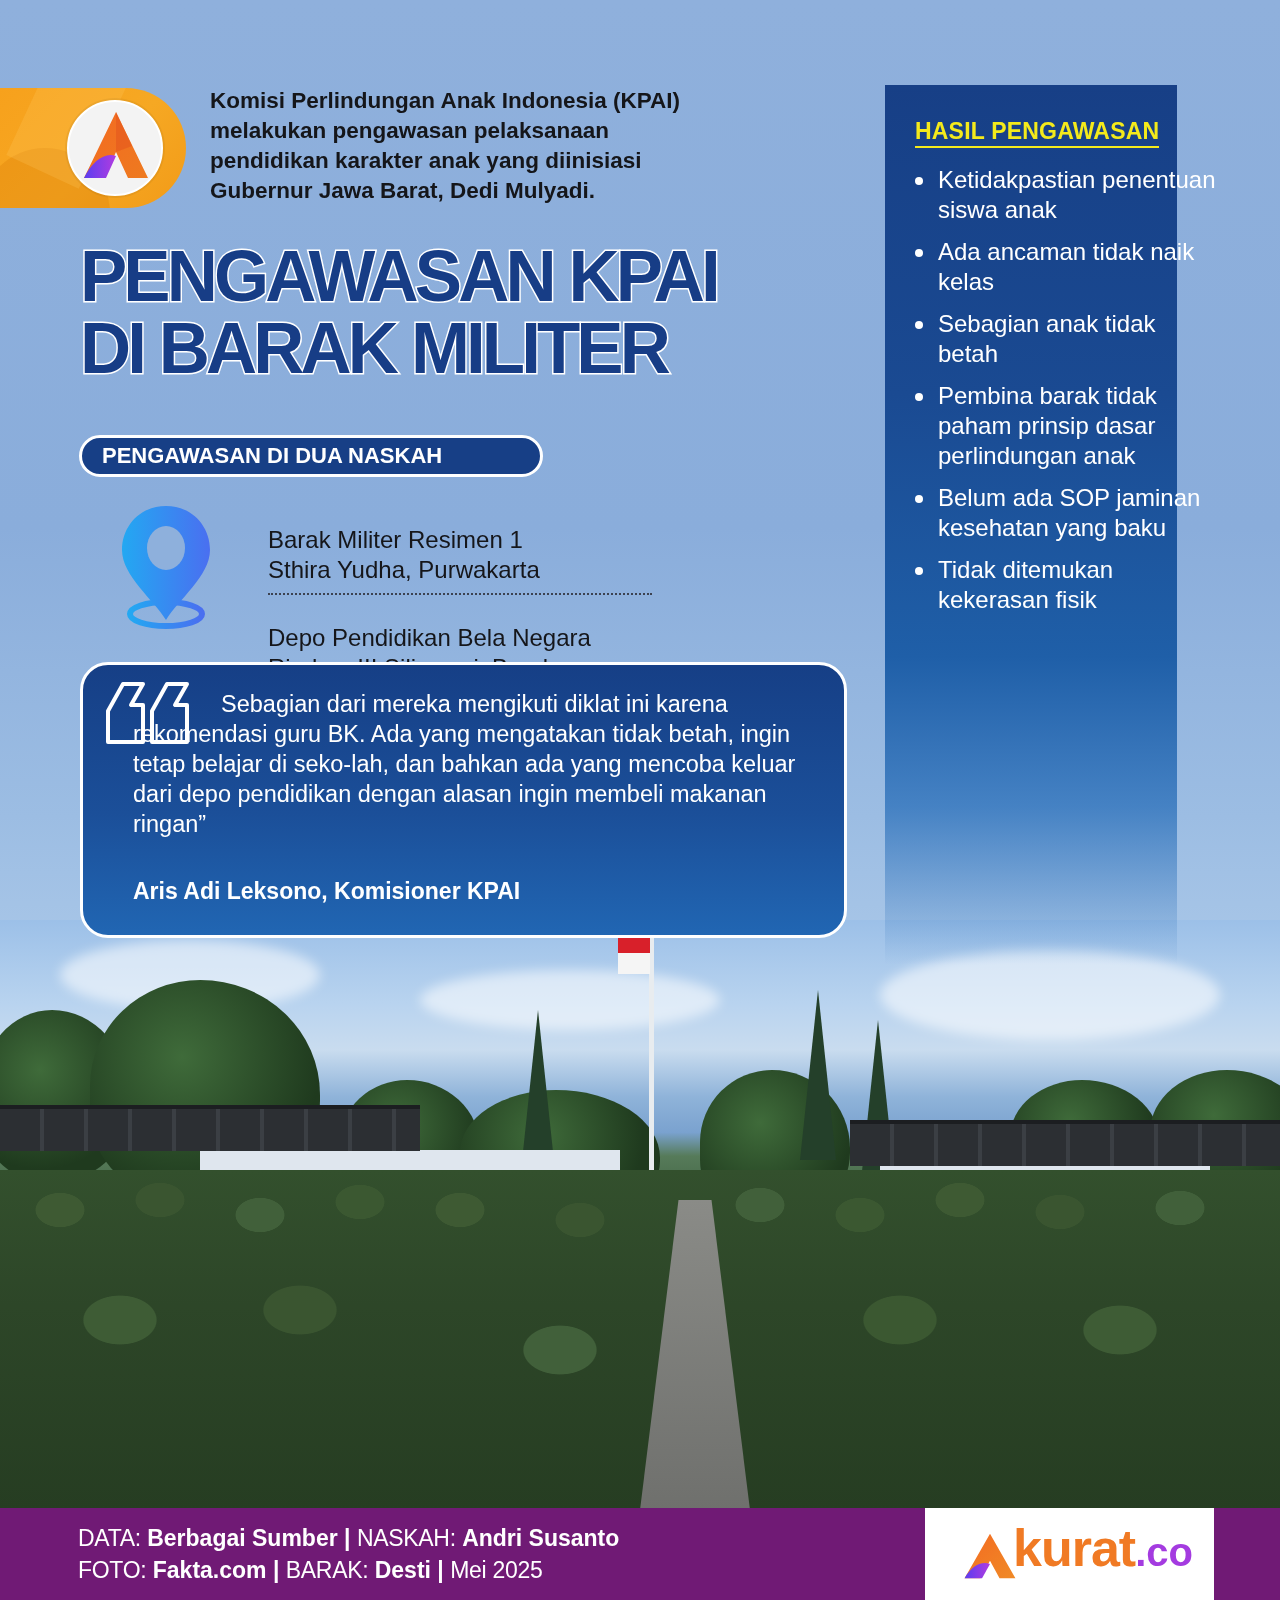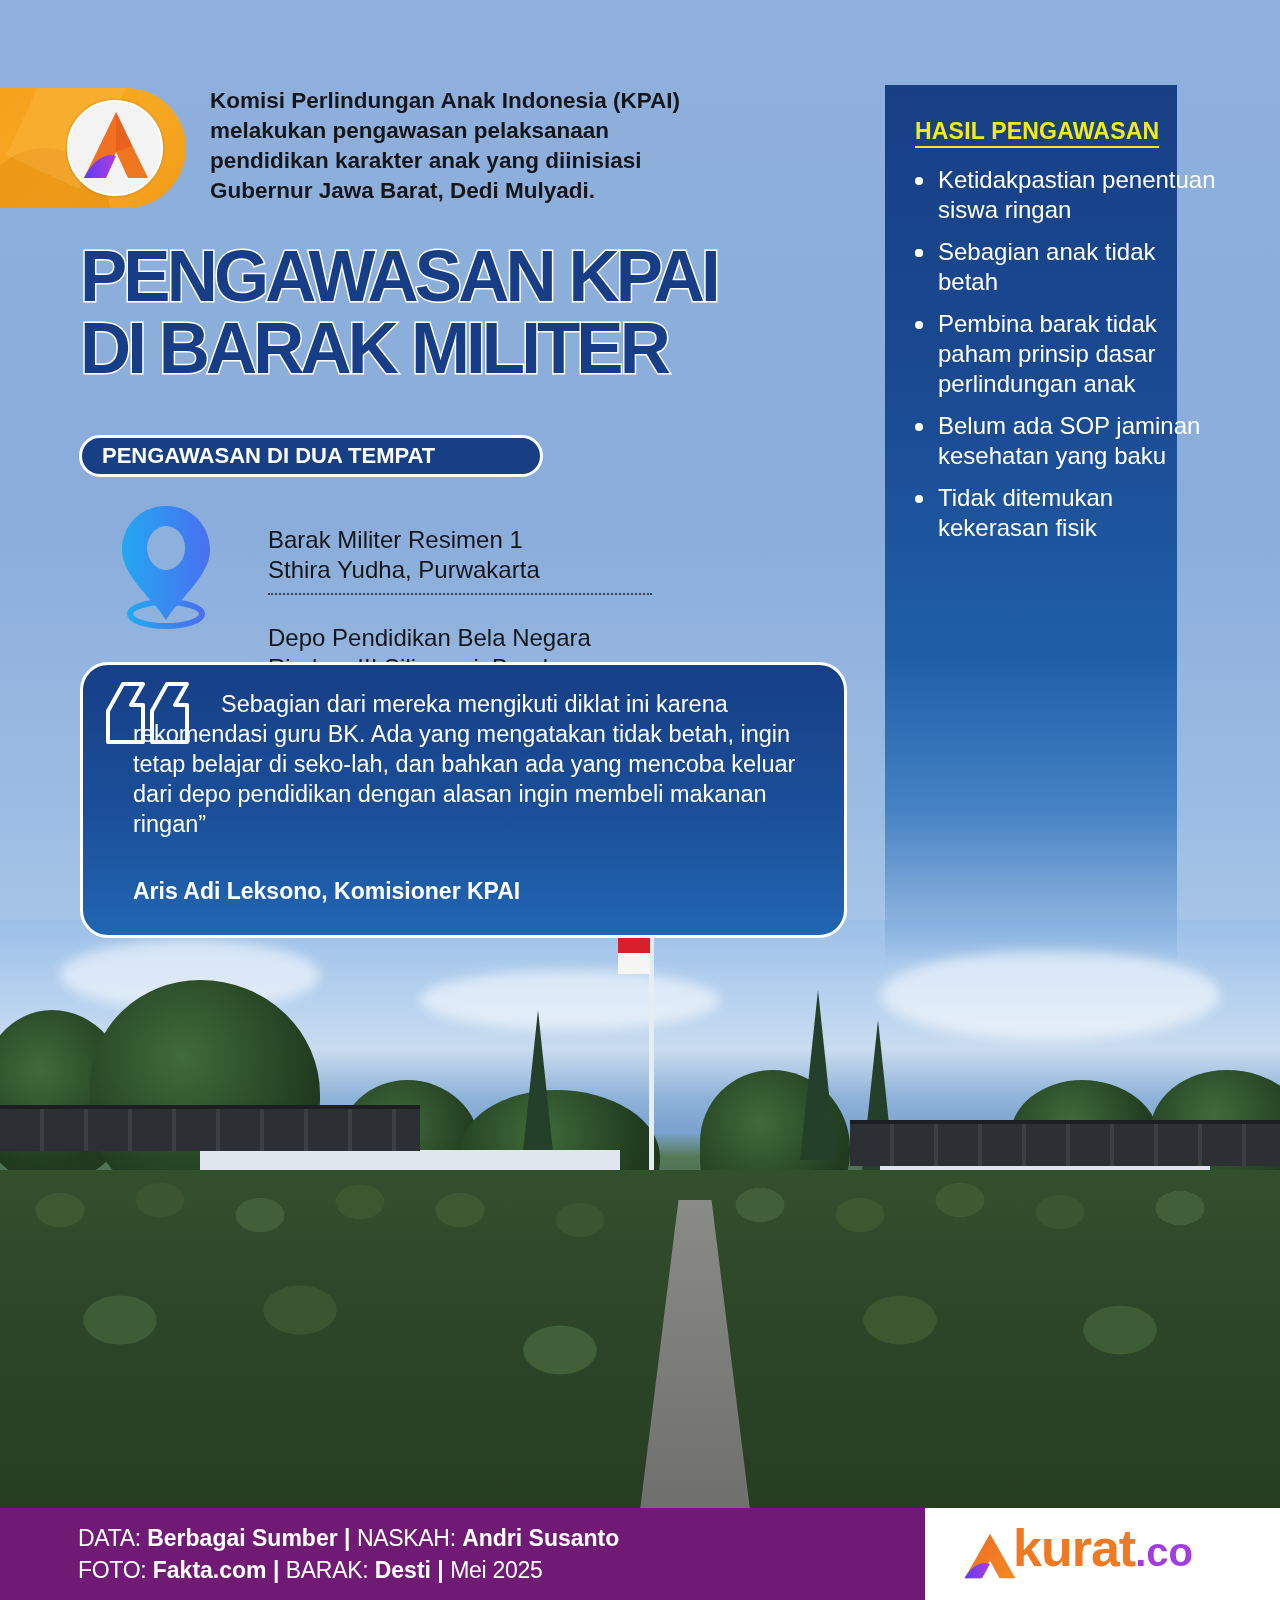--- a/index.html
+++ b/index.html
@@ -115,21 +115,21 @@
   .quote-text { position: absolute; left: 50px; top: 24px; width: 690px; font-size: 23.5px; line-height: 30px; text-indent: 88px; }
   .quote-author { position: absolute; left: 50px; top: 213px; font-weight: 700; font-size: 23px; text-align: right; }
 
   .footer {
     position: absolute; left: 0; top: 1508px; width: 1280px; height: 92px; background: #701a75;
   }
   .credits { position: absolute; left: 78px; top: 14px; color: #ffffff; font-size: 23px; line-height: 32px; }
   .credits b { font-weight: 700; }
   .credits .lbl { font-weight: 400; letter-spacing: -0.3px; }
   .brand-box {
-    position: absolute; left: 925px; top: 0; width: 355px; height: 92px; background: #ffffff;
+    position: absolute; left: 925px; top: 0; width: 289px; height: 92px; background: #ffffff;
   }
   .brand-box svg { position: absolute; left: 38px; top: 24px; }
   .brand-text { position: absolute; left: 88px; top: 10px; font-weight: 700; font-size: 52px; color: #f07a24; letter-spacing: -1px; }
   .brand-tld { color: #a43be0; font-size: 40px; letter-spacing: 0; }
 </style>
 </head>
 <body>
 
 <div class="bg-top"></div>
 
@@ -187,21 +187,21 @@
   <div>melakukan pengawasan pelaksanaan</div>
   <div>pendidikan karakter anak yang diinisiasi</div>
   <div>Gubernur Jawa Barat, Dedi Mulyadi.</div>
 </div>
 
 <div class="headline">
   <div>PENGAWASAN KPAI</div>
   <div>DI BARAK MILITER</div>
 </div>
 
-<div class="section-pill">PENGAWASAN DI DUA TEMPAT</div>
+<div class="section-pill">PENGAWASAN DI DUA NASKAH</div>
 
 <svg class="pin" width="112" height="130" viewBox="0 0 112 130">
   <defs>
     <linearGradient id="pinG" x1="0" y1="0" x2="1" y2="0">
       <stop offset="0" stop-color="#23a8f2"></stop>
       <stop offset="1" stop-color="#4a6ff0"></stop>
     </linearGradient>
   </defs>
   <ellipse cx="56" cy="112" rx="36" ry="12" fill="none" stroke="url(#pinG)" stroke-width="6"></ellipse>
   <path d="M56,4 C30,4 12,24 12,48 C12,74 44,98 56,118 C68,98 100,74 100,48 C100,24 82,4 56,4 Z" fill="url(#pinG)"></path>
@@ -225,22 +225,22 @@
     <path d="M3,61 L3,30 L18,3 L38,3 L26,24 L38,24 L38,61 Z" fill="none" stroke="#ffffff" stroke-width="4" stroke-linejoin="round"></path>
     <path d="M47,61 L47,30 L62,3 L82,3 L70,24 L82,24 L82,61 Z" fill="none" stroke="#ffffff" stroke-width="4" stroke-linejoin="round"></path>
   </svg>
   <div class="quote-text">Sebagian dari mereka mengikuti diklat ini karena rekomendasi guru BK. Ada yang mengatakan tidak betah, ingin tetap belajar di seko-lah, dan bahkan ada yang mencoba keluar dari depo pendidikan dengan alasan ingin membeli makanan ringan”</div>
   <div class="quote-author">Aris Adi Leksono, Komisioner KPAI</div>
 </div>
 
 <div class="results-panel">
   <div class="results-title">HASIL PENGAWASAN</div>
   <ul class="results-list">
-    <li><span class="dot"></span><span>Ketidakpastian penentuan siswa ringan</span></li>
-    <li><span class="dot"></span></li>
+    <li><span class="dot"></span><span>Ketidakpastian penentuan siswa anak</span></li>
+    <li><span class="dot"></span><span>Ada ancaman tidak naik kelas</span></li>
     <li><span class="dot"></span><span>Sebagian anak tidak betah</span></li>
     <li><span class="dot"></span><span>Pembina barak tidak paham prinsip dasar perlindungan anak</span></li>
     <li><span class="dot"></span><span>Belum ada SOP jaminan kesehatan yang baku</span></li>
     <li><span class="dot"></span><span>Tidak ditemukan kekerasan fisik</span></li>
   </ul>
 </div>
 
 <div class="footer">
   <div class="credits">
     <div>

